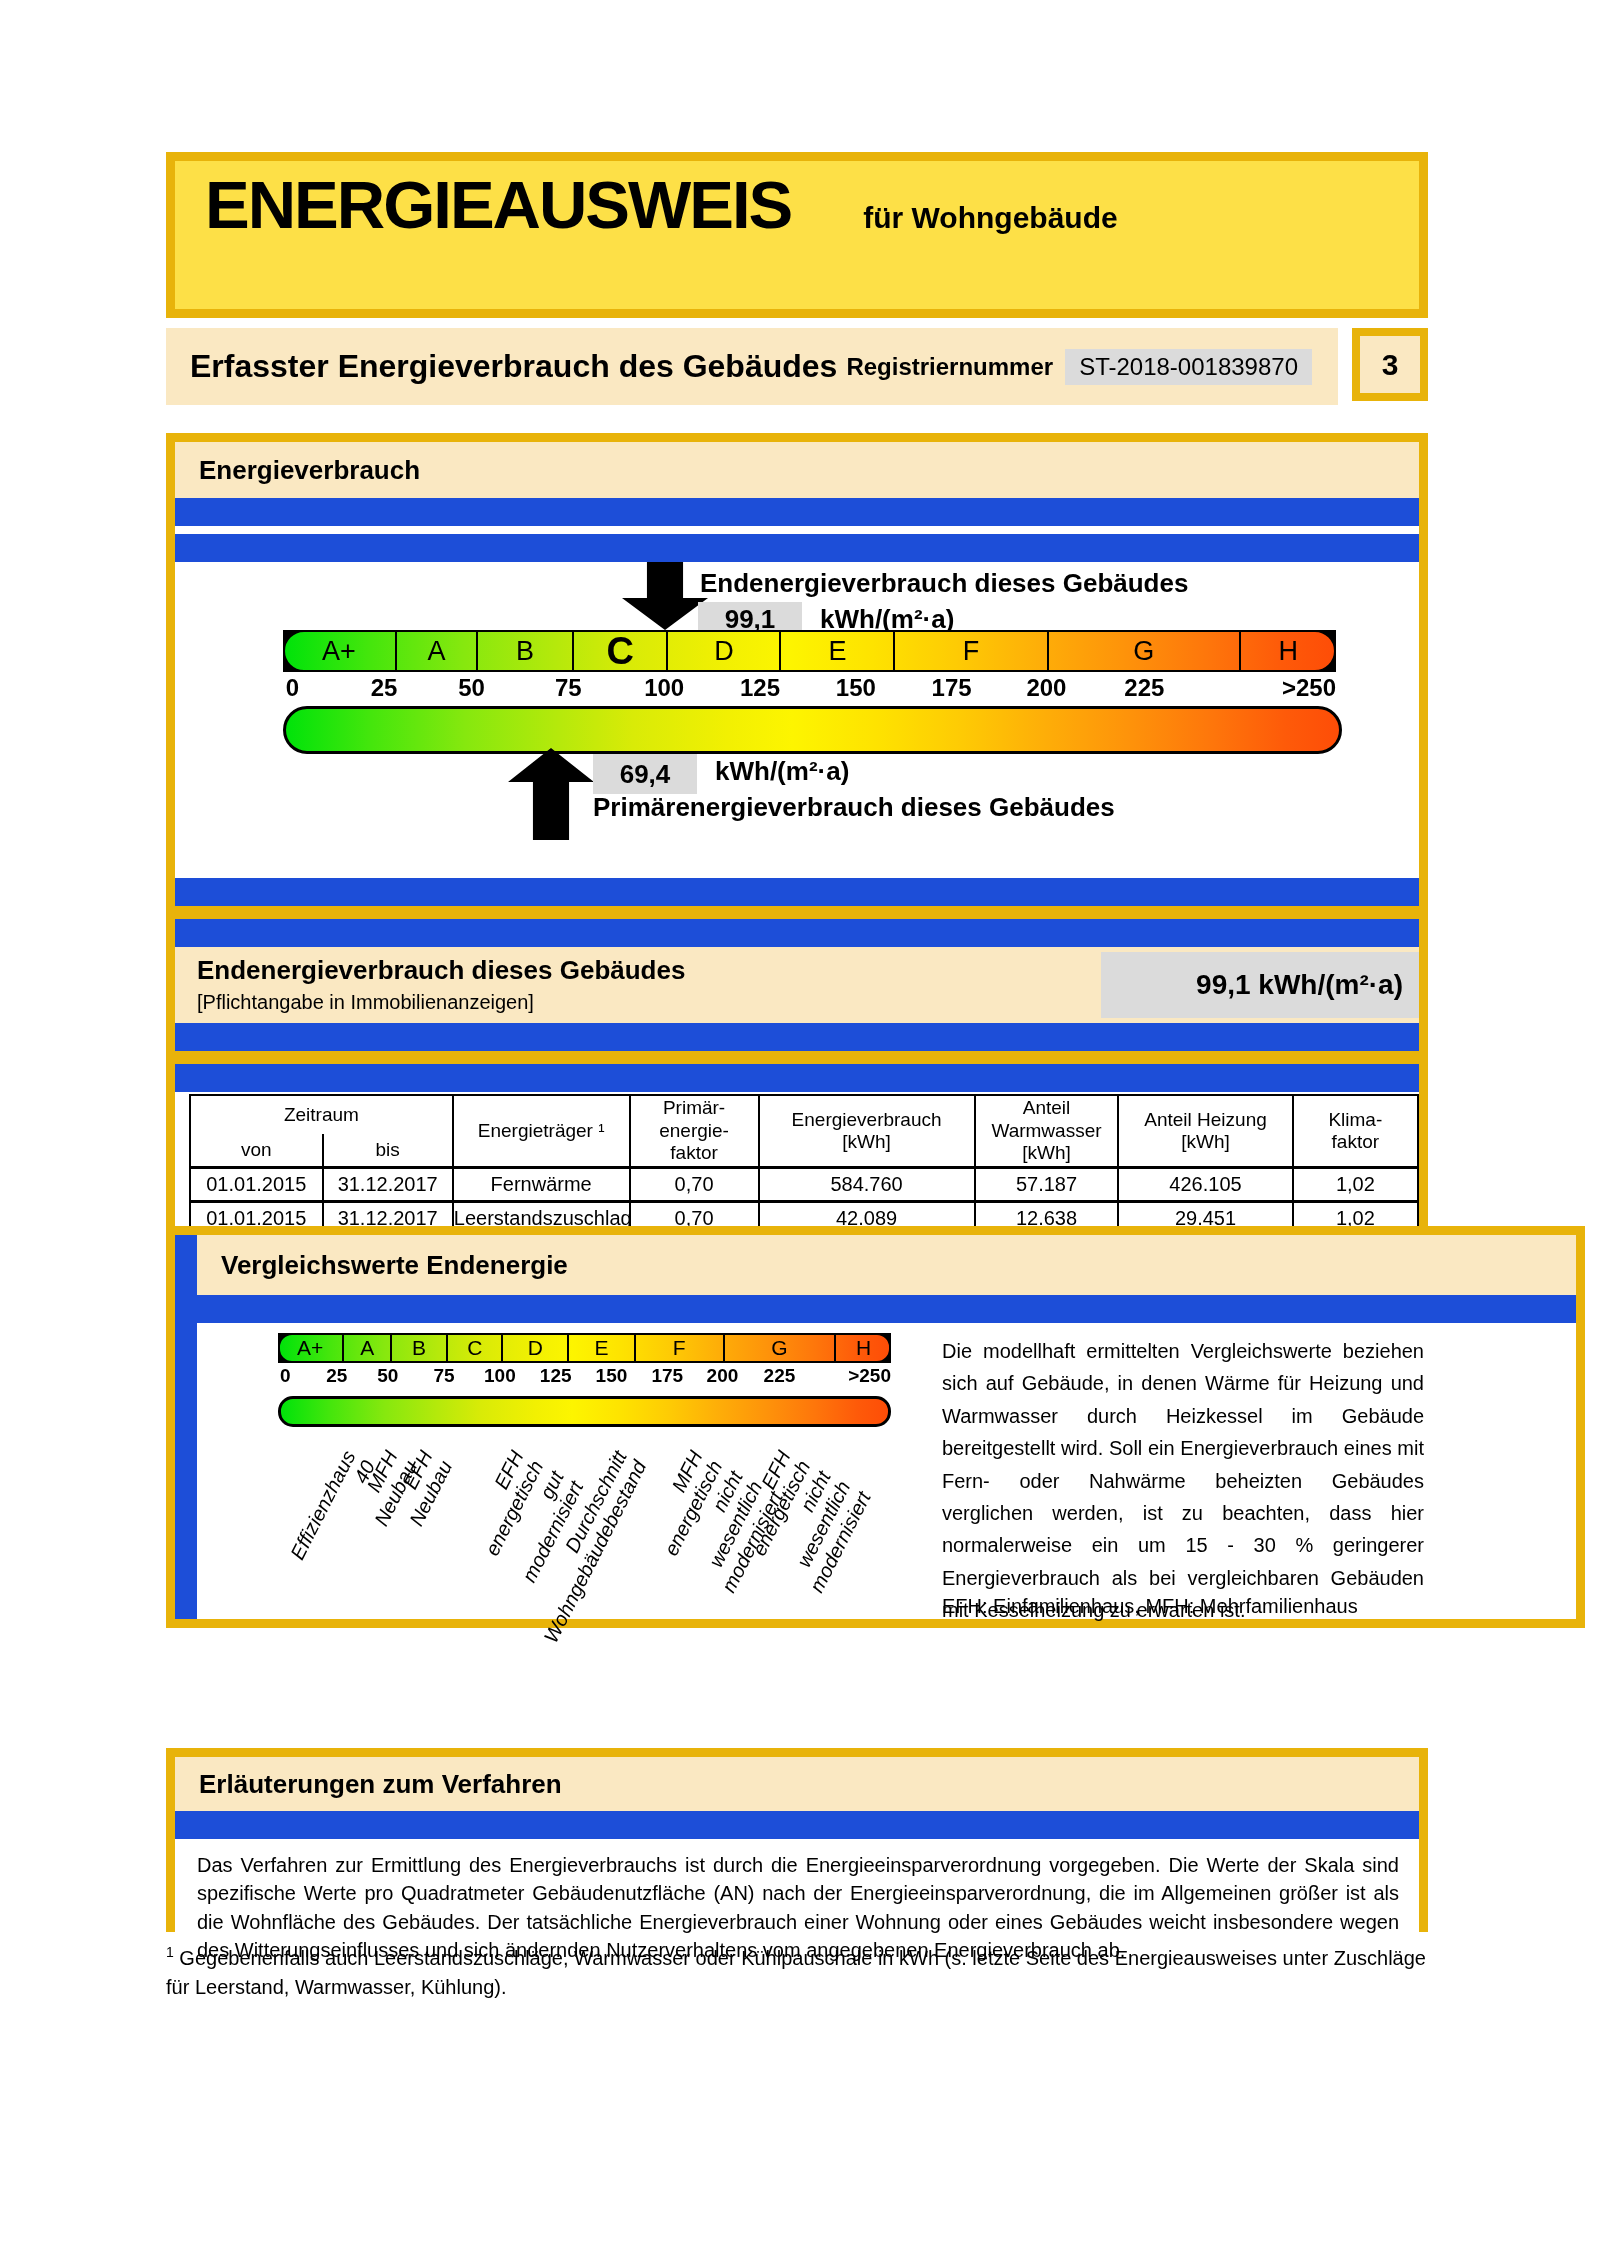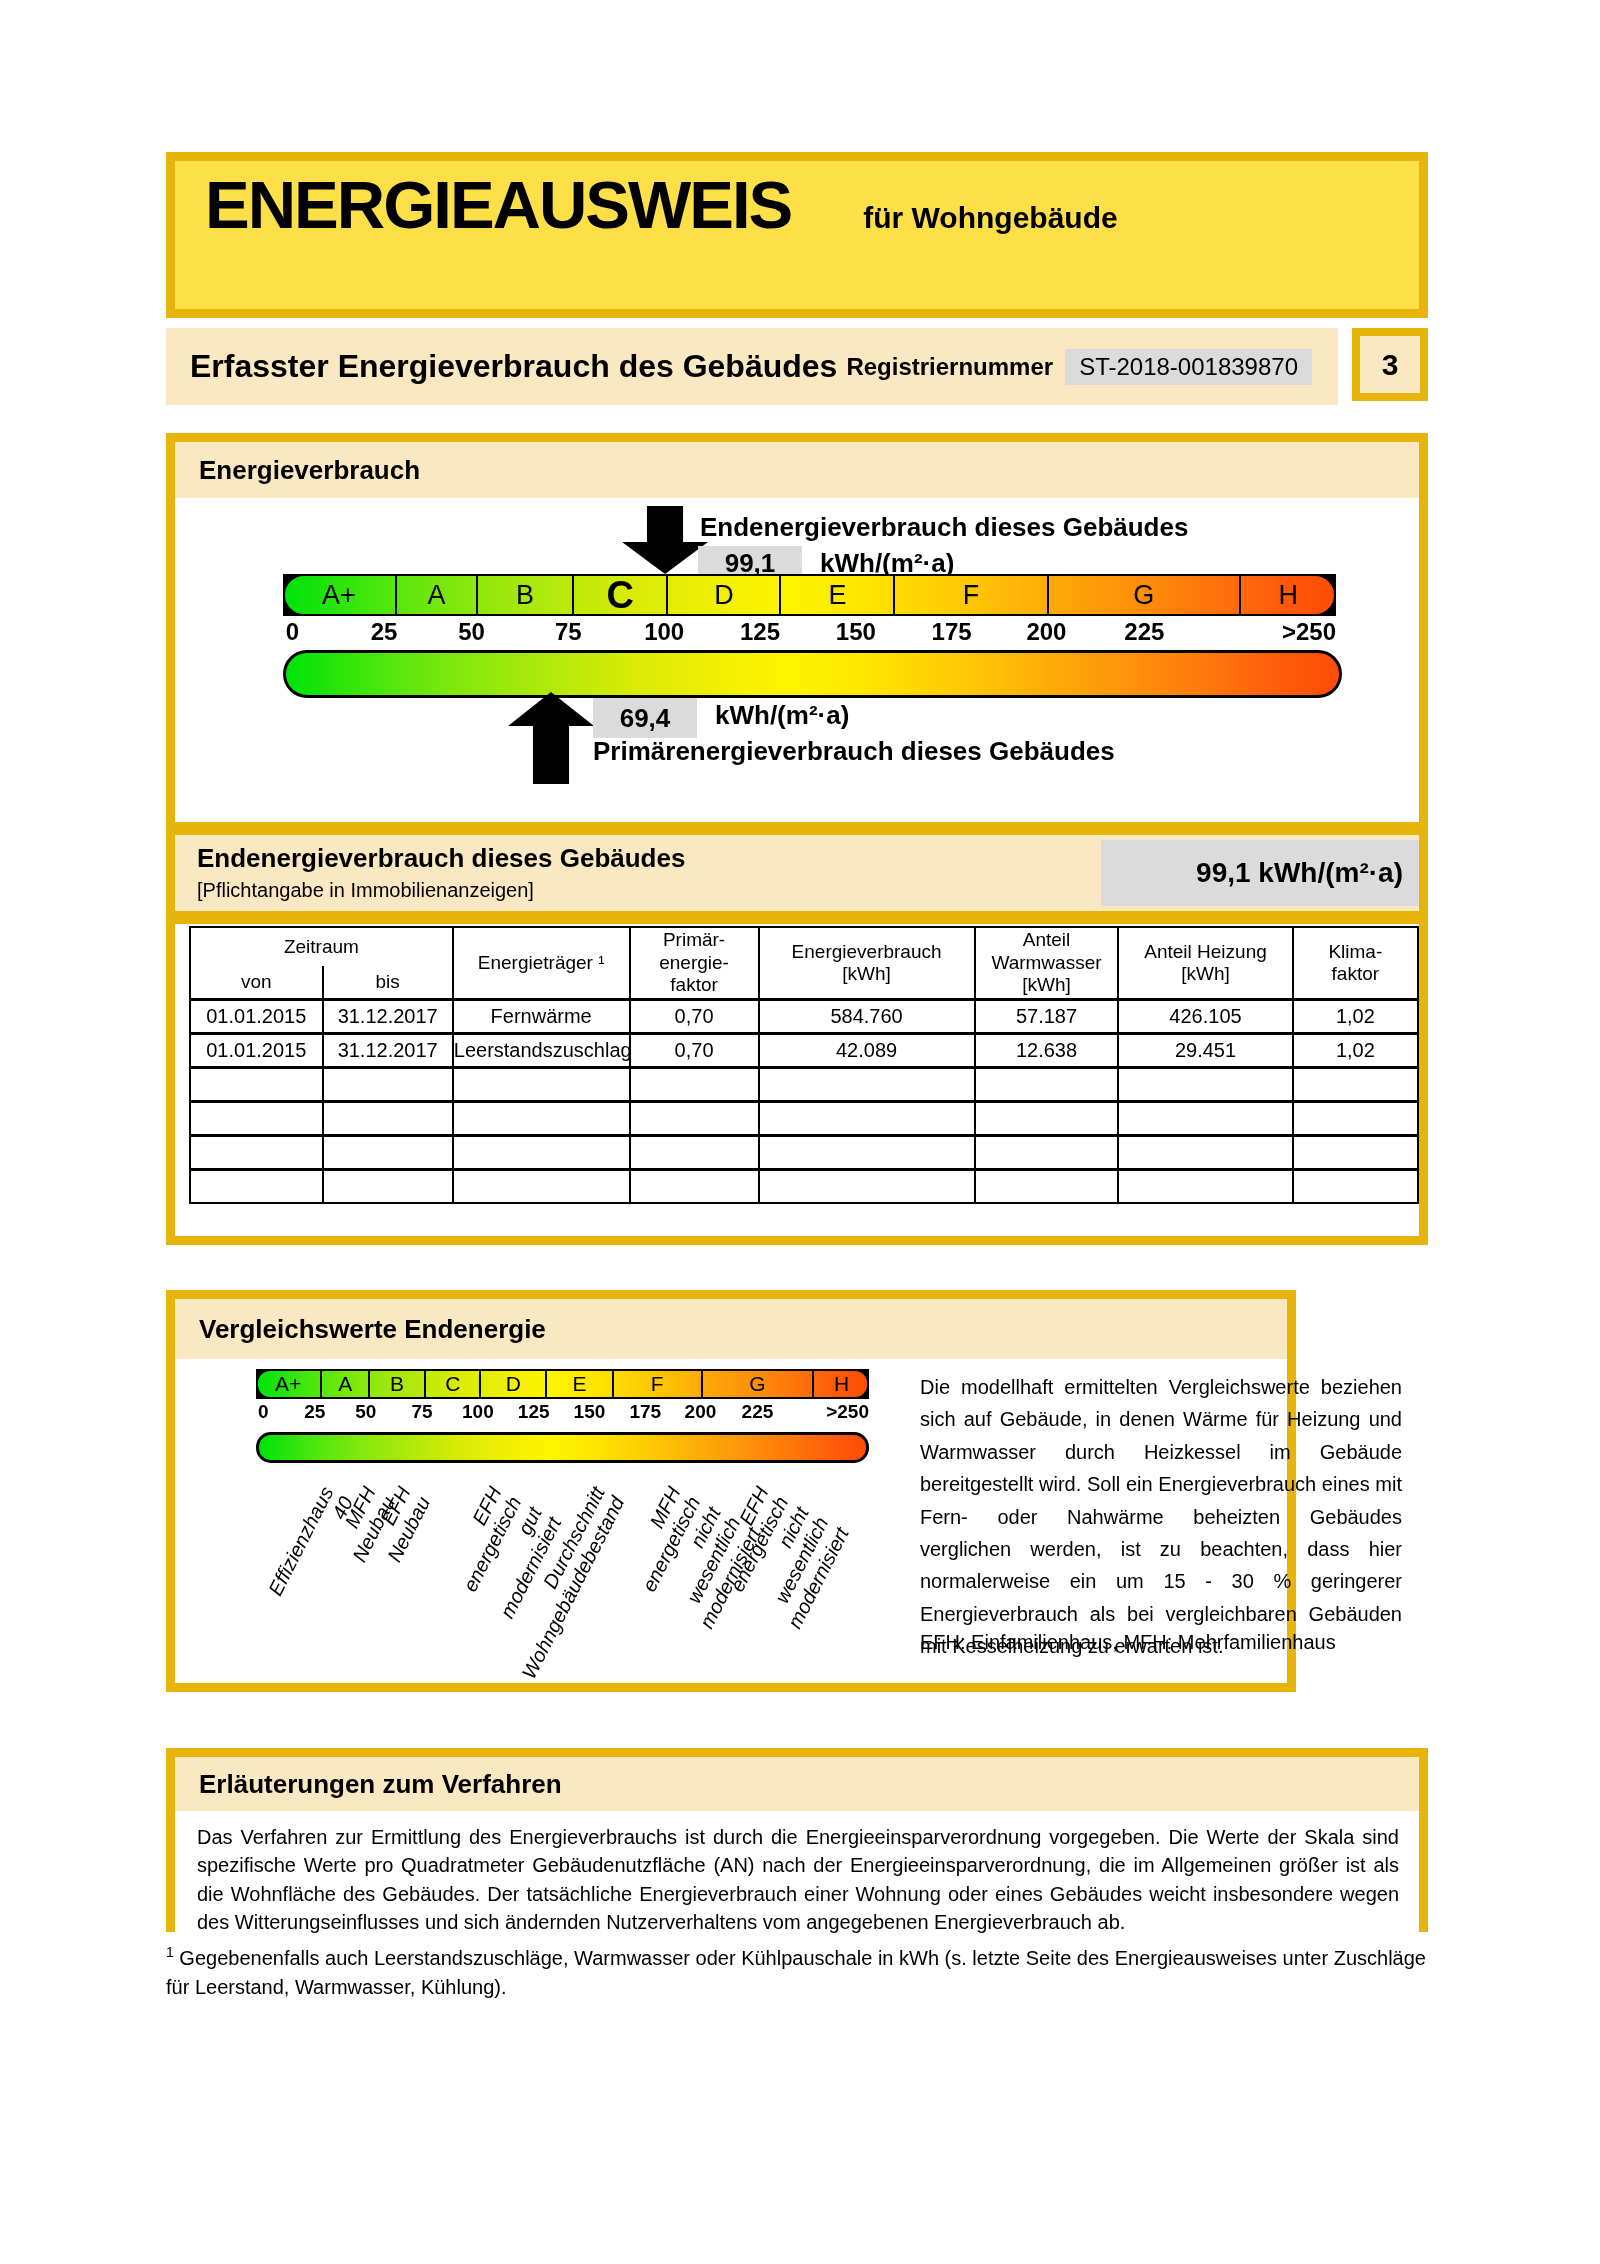--- a/index.html
+++ b/index.html
@@ -22,21 +22,21 @@
           display:flex;align-items:center;padding:0 26px 0 24px;}
   .banner-title{font-size:32px;font-weight:bold;}
   .banner-right{margin-left:auto;display:flex;align-items:center;gap:12px;font-size:24px;}
   .reg-label{font-weight:bold;}
   .reg-value{background:#DBDBDB;padding:4px 14px;}
   .page-num-box{left:1352px;top:328px;width:76px;height:73px;border:8px solid #E8B30A;
                 background:#FAE8C2;display:flex;align-items:center;justify-content:center;
                 font-size:30px;font-weight:bold;}
 
   
-  .gold-frame{border:9px solid #E8B30A;background:#1d4ed8;display:flex;flex-direction:column;}
+  .gold-frame{border:9px solid #E8B30A;background:#1d4ed8;display:flex;flex-direction:column;gap:28px;}
   .sec-bar{background:#FAE8C2;height:56px;display:flex;align-items:center;
            padding-left:24px;font-size:26px;font-weight:bold;flex:none;}
   .gold-div{height:13px;background:#E8B30A;flex:none;}
   .white-gap{height:8px;background:#fff;flex:none;}
 
   
   .scale-area{position:relative;height:316px;background:#fff;flex:none;}
   .band-bar{position:absolute;background:#000;}
   .band-grad{position:absolute;inset:0;border-radius:26px;border:2px solid #000;
              background:linear-gradient(to right,#00e30a 0%,#44e60c 8%,#86e80e 17%,#b6e90b 26%,
@@ -287,21 +287,21 @@
               <td></td>
               <td></td>
               <td></td>
               <td></td>
           </tr>
         </tbody>
       </table>
     </div>
   </div>
 
-  <div class="abs gold-frame" style="left:166px;top:1290px;width:1130px;height:402px;">
+  <div class="abs gold-frame" style="left:166px;top:1226px;width:1419px;height:402px;padding-left:22px;">
     <div class="sec-bar" style="height:60px;">
       <span>Vergleichswerte Endenergie</span>
     </div>
     <div class="cmp-content">
       <div class="mini-scale">
         <div class="mini-band-bar">
           <div class="band-grad"></div>
           <div class="bands">
             <div class="band" style="width:10.8%;">A+</div>
             <div class="band" style="width:7.6%;">A</div>

